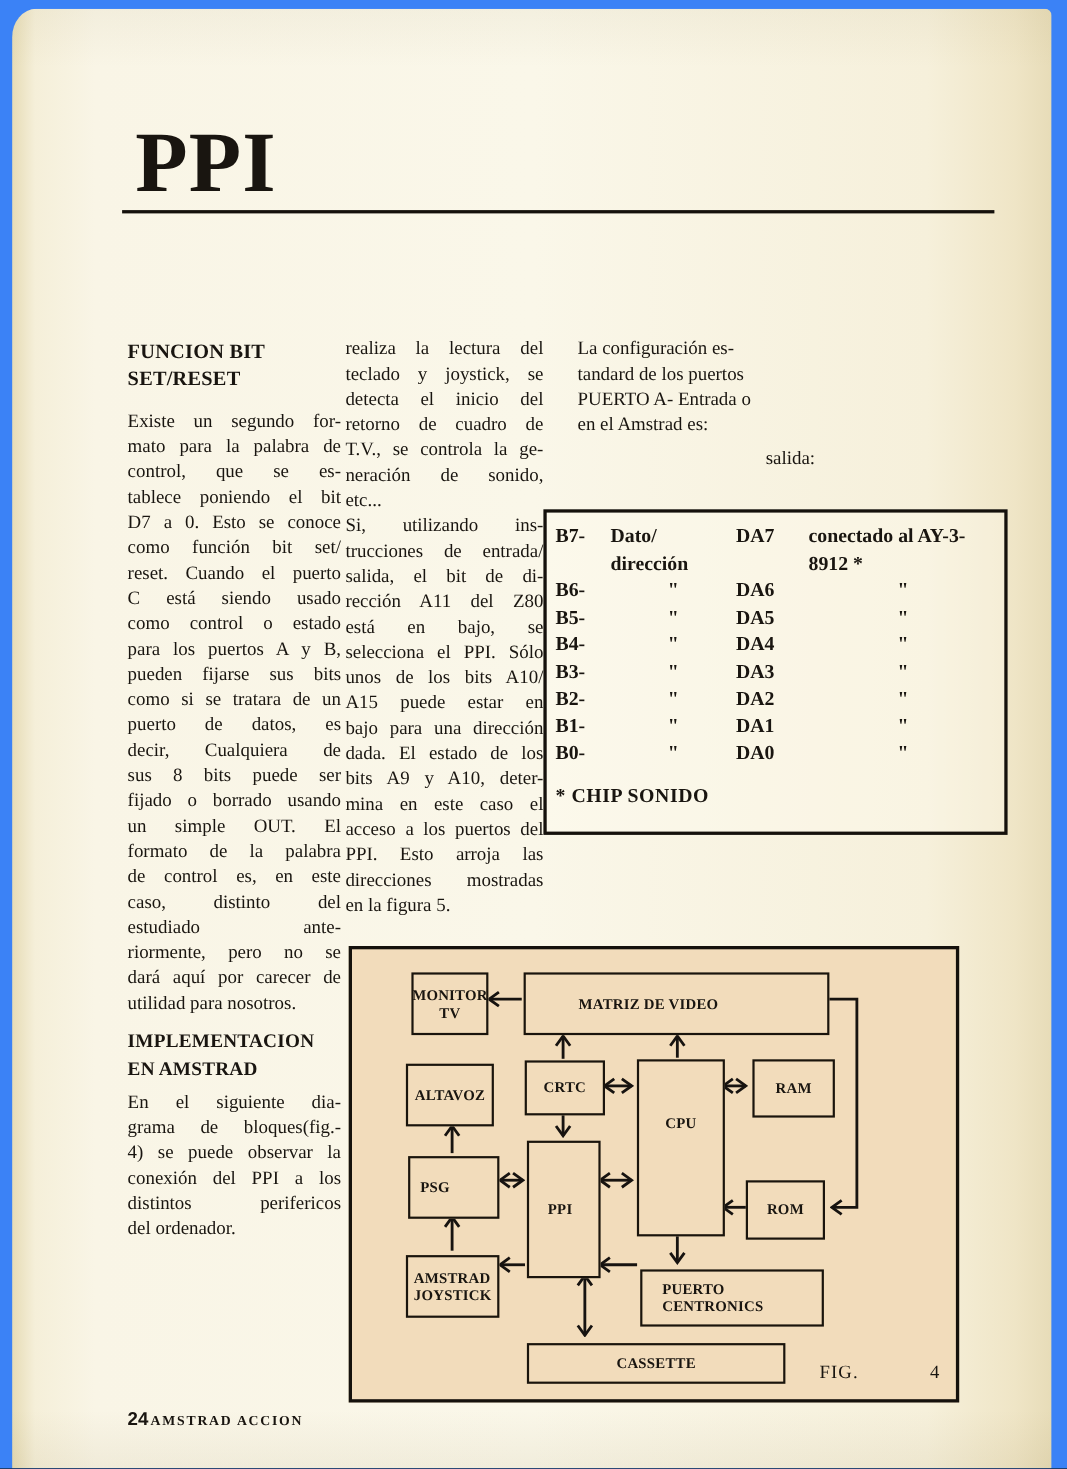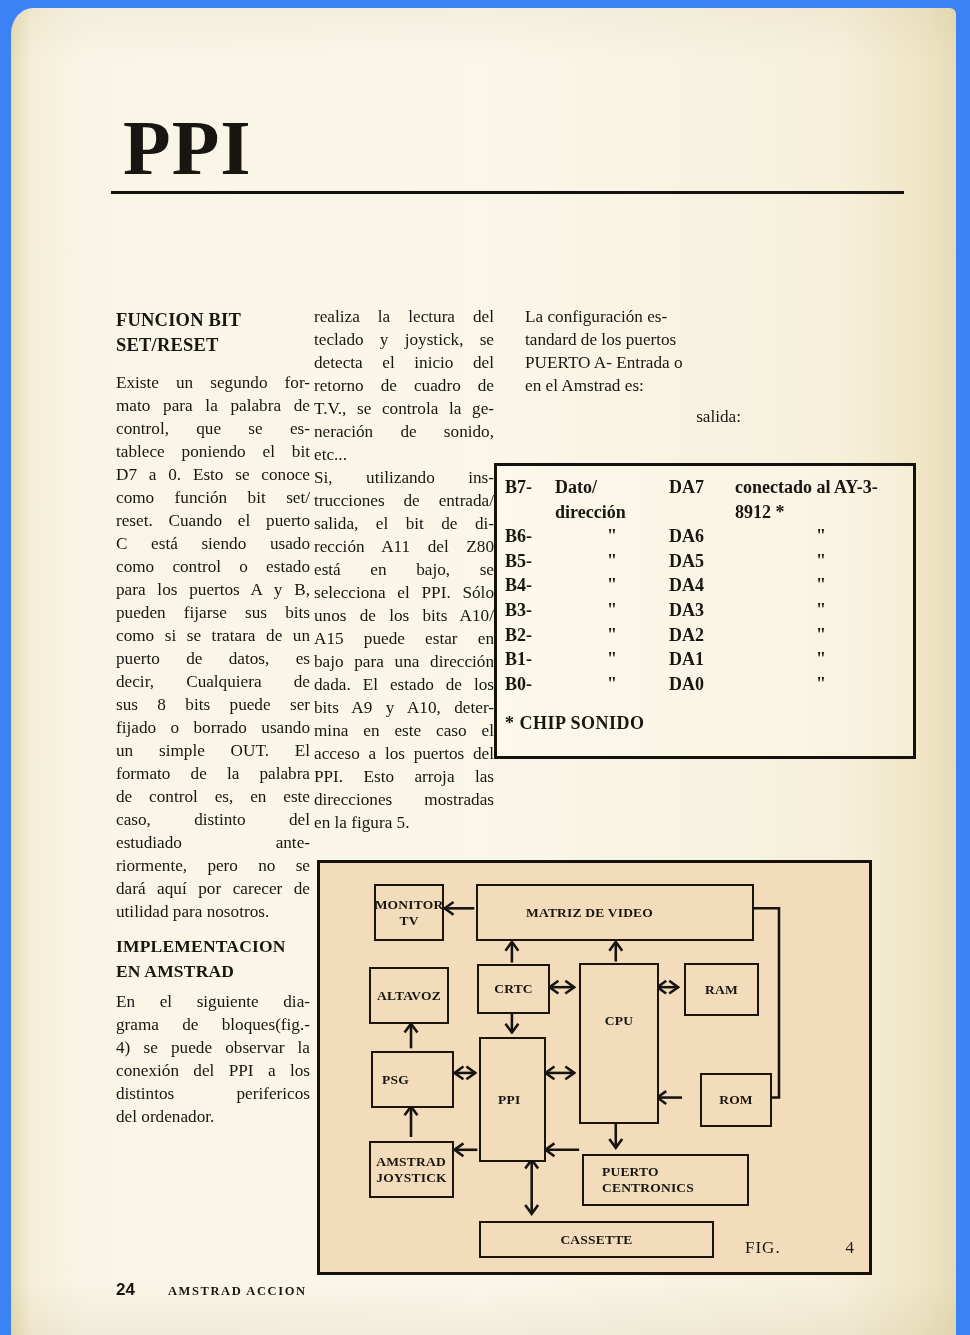--- a/index.html
+++ b/index.html
@@ -72,30 +72,30 @@
     background:#f2dcbb;
   }
   #blk-monitor{left:54px;top:21px;width:70px;height:57px;}
   #blk-matriz{left:156px;top:21px;width:278px;height:57px;justify-content:flex-start;padding-left:48px;}
   #blk-altavoz{left:49px;top:104px;width:80px;height:57px;}
   #blk-crtc{left:157px;top:101px;width:73px;height:50px;}
   #blk-cpu{left:259px;top:100px;width:80px;height:161px;align-items:flex-start;padding-top:48px;}
   #blk-ram{left:364px;top:100px;width:75px;height:53px;}
   #blk-psg{left:51px;top:188px;width:83px;height:57px;justify-content:flex-start;padding-left:9px;}
   #blk-ppi{left:159px;top:174px;width:67px;height:125px;justify-content:flex-start;padding-left:17px;}
-  #blk-rom{left:380px;top:210px;width:72px;height:54px;text-align:center;}
+  #blk-rom{left:358px;top:210px;width:72px;height:54px;text-align:center;}
   #blk-teclado{left:49px;top:278px;width:85px;height:57px;text-align:left;}
   #blk-centronics{left:262px;top:291px;width:167px;height:52px;justify-content:flex-start;padding-left:18px;text-align:left;}
   #blk-cassette{left:159px;top:358px;width:235px;height:37px;}
   #fig-caption{position:absolute;right:14px;bottom:14px;width:110px;display:flex;justify-content:space-between;font-size:17px;font-weight:400;letter-spacing:1px;}
   #connector-svg{position:absolute;left:0;top:0;width:100%;height:100%;pointer-events:none;}
   #connector-svg line,#connector-svg polyline{stroke:#171310;stroke-width:2.6;fill:none;}
 
   
-  #page-footer{left:105px;top:1272px;width:300px;display:flex;align-items:baseline;gap:33px;}
+  #page-footer{left:105px;top:1272px;width:300px;display:flex;align-items:baseline;gap:2px;}
   #footer-num{font-weight:700;font-size:17px;font-family:"Liberation Sans","DejaVu Sans",sans-serif;}
   #footer-mag{font-size:12.5px;letter-spacing:1.6px;font-variant:small-caps;font-weight:600;}
 </style>
 </head>
 <body>
 
 <div id="stage">
   <div id="paper">
 
     <div class="abs" id="page-title">PPI</div>

